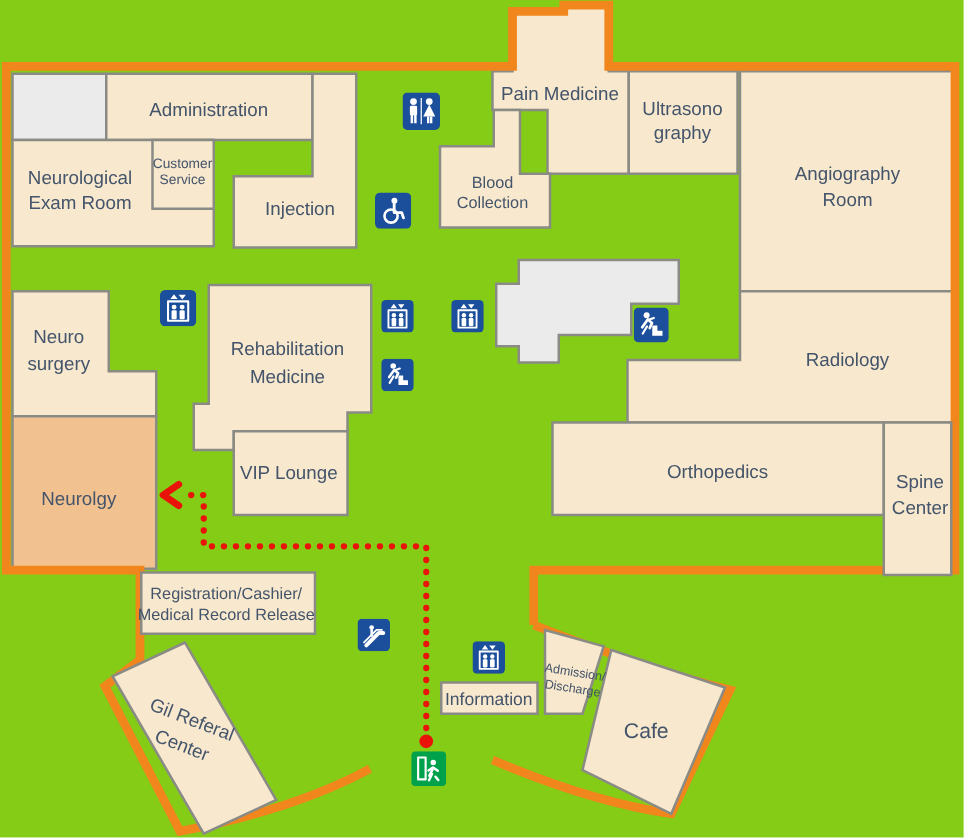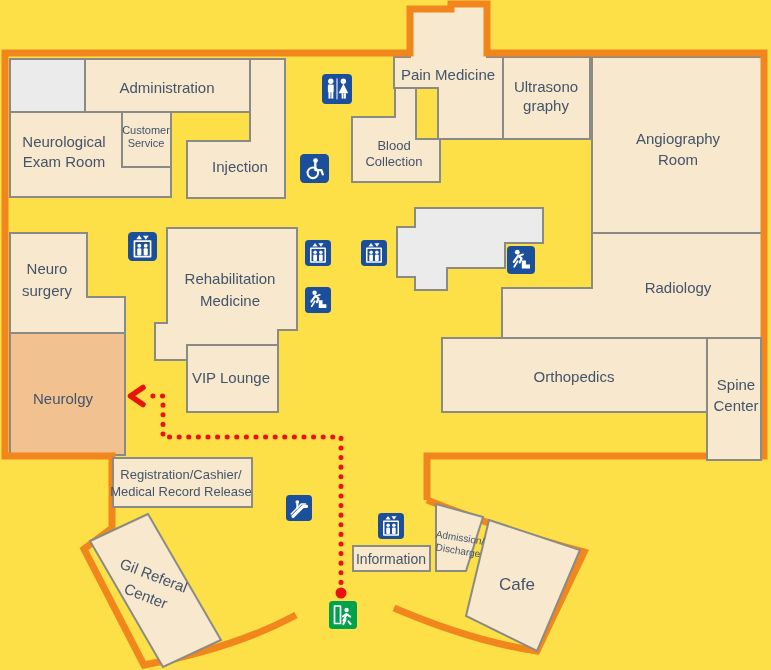--- a/index.html
+++ b/index.html
@@ -1,16 +1,16 @@
 <!DOCTYPE html>
 <html><head>
 <meta charset="utf-8">
 <style>
   html,body{margin:0;padding:0;background:#ffffff;}
-  #stage{position:relative;width:771px;height:670px;background:#fde047;overflow:hidden;}
+  #stage{position:relative;width:771px;height:670px;background:#84cc16;overflow:hidden;}
   svg{display:block;}
   .room{fill:#F7E8CE;stroke:#8B8B85;stroke-width:2;}
   .room-gray{fill:#EBEBEB;stroke:#8B8B85;stroke-width:2;}
   .room-highlight{fill:#F1C290;stroke:#8B8B85;stroke-width:2;}
   .border-orange{fill:none;stroke:#F1861D;stroke-width:7;stroke-linejoin:miter;stroke-linecap:butt;}
   .lbl{fill:#44546A;font-family:"Liberation Sans",sans-serif;font-size:15px;text-anchor:middle;}
   .lbl-13{font-size:13px;}
   .lbl-11{font-size:11px;}
   .lbl-10{font-size:10px;}
   .lbl-14{font-size:14px;}

